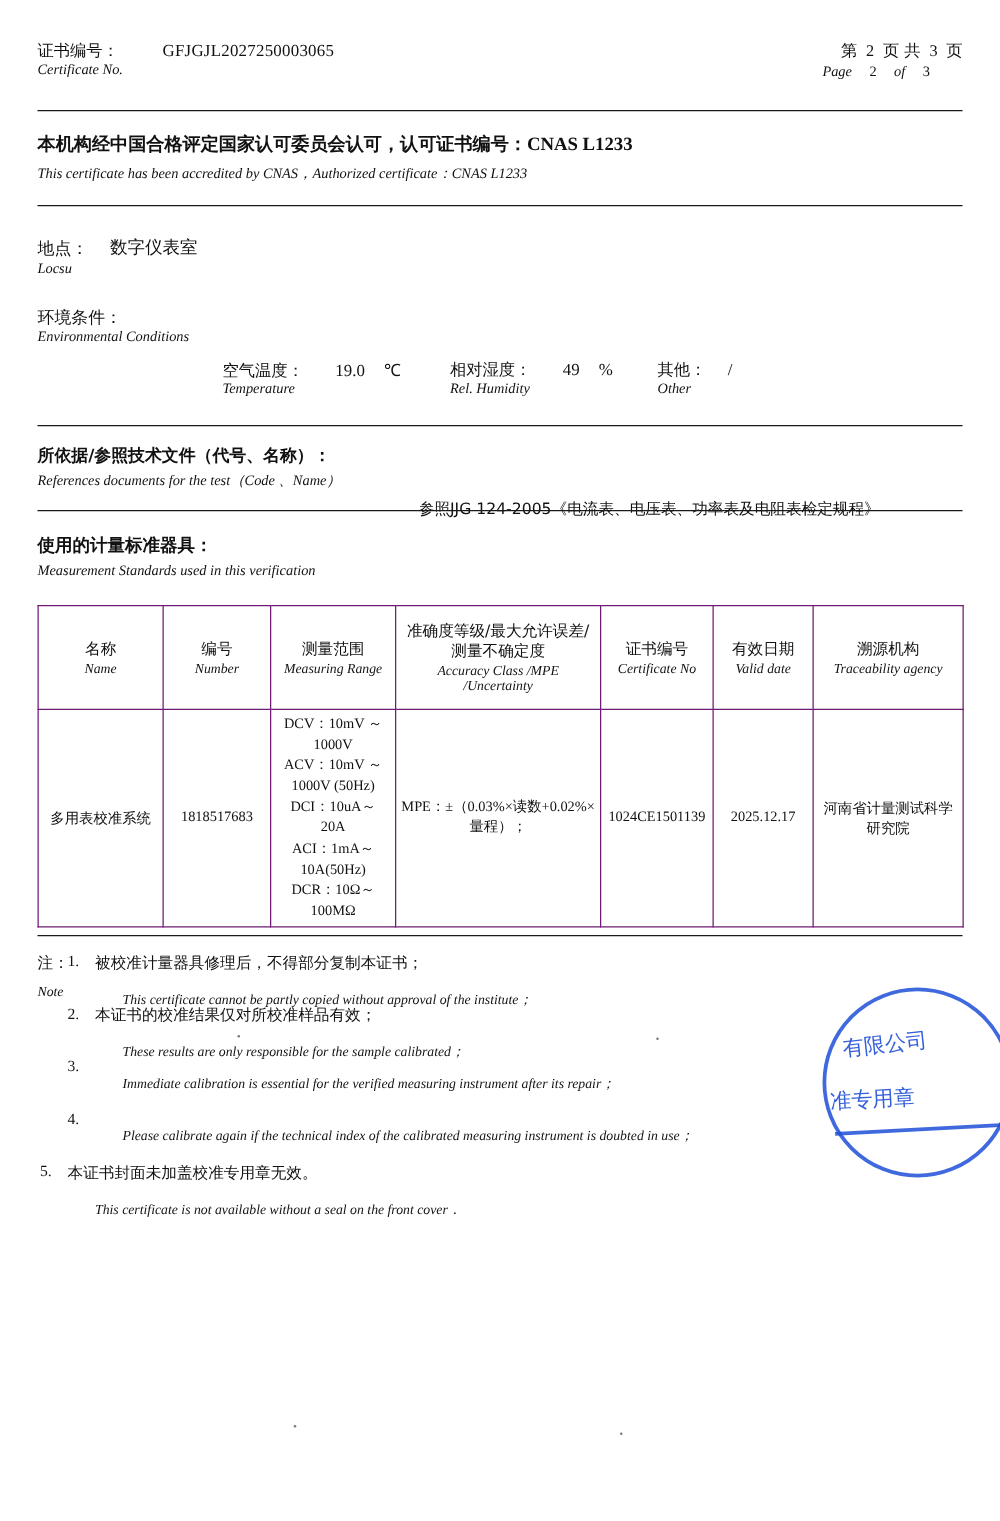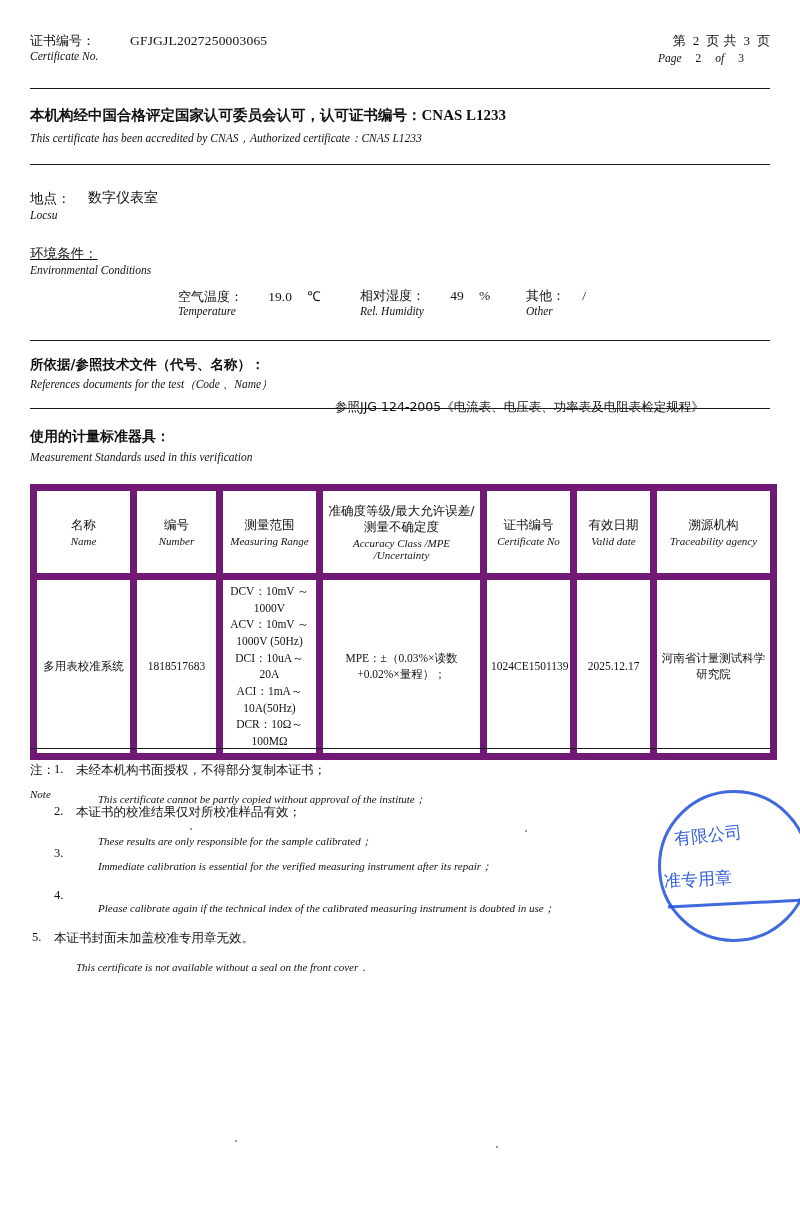--- a/index.html
+++ b/index.html
@@ -101,21 +101,20 @@
     position: absolute; left: 88px; top: 189px;
     font-size: 14px;
     font-family: "DejaVu Sans", sans-serif;
   }
 
   
   .env-zh {
     position: absolute; left: 30px; top: 245px;
     font-size: 13.5px;
     font-family: "DejaVu Sans", sans-serif;
-    text-decoration: underline;
   }
   .env-en {
     position: absolute; left: 30px; top: 264px;
     font-size: 11.5px; font-style: italic;
   }
   .env-row { position: absolute; top: 287px; left: 30px; width: 740px; height: 36px; }
   .env-item { position: absolute; font-size: 13px; }
   .env-item .lab-zh { font-family: "DejaVu Sans", sans-serif; font-size: 13px; }
   .env-item .lab-en { position: absolute; left: 0; top: 18px; font-size: 11.5px; font-style: italic; white-space: nowrap;}
   .env-val { font-family: "Liberation Serif", serif; font-size: 13.5px; }
@@ -150,21 +149,21 @@
 
   
   table.std-table {
     position: absolute;
     left: 30px; top: 484px;
     width: 740px;
     border-collapse: collapse;
     table-layout: fixed;
   }
   table.std-table th, table.std-table td {
-    border: 7px solid #701a75;
+    border: 1px solid #701a75;
     text-align: center;
     vertical-align: middle;
     padding: 3px 4px;
   }
   table.std-table th {
     height: 76px;
     font-weight: normal;
   }
   .th-zh { display: block; font-family: "DejaVu Sans", sans-serif; font-size: 12.5px; line-height: 1.25; }
   .th-en { display: block; font-family: "Liberation Serif", serif; font-style: italic; font-size: 11px; margin-top: 2px; }
@@ -363,21 +362,21 @@
   </table>
 
   <div class="hr" style="top:748px;"></div>
 
   <div class="notes">
     <div class="note-head-zh">注：</div>
     <div class="note-head-en">Note</div>
 
     <div class="note-item" style="top:0px;">
       <span class="note-num">1.</span>
-      <div class="note-zh">未经本机构书面授权，不得部分复制本证书；</div>
+      <div class="note-zh">被校准计量器具修理后，不得部分复制本证书；</div>
       <div class="note-en">This certificate cannot be partly copied without approval of the institute；</div>
     </div>
 
     <div class="note-item" style="top:42px;">
       <span class="note-num">2.</span>
       <div class="note-zh">本证书的校准结果仅对所校准样品有效；</div>
       <div class="note-en">These results are only responsible for the sample calibrated；</div>
     </div>
 
     <div class="note-item" style="top:84px;">

